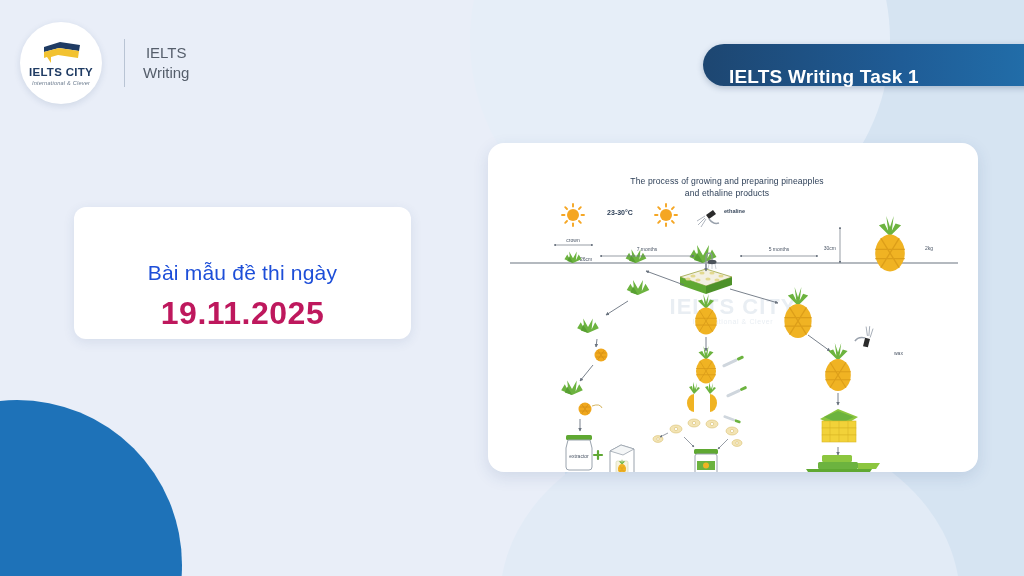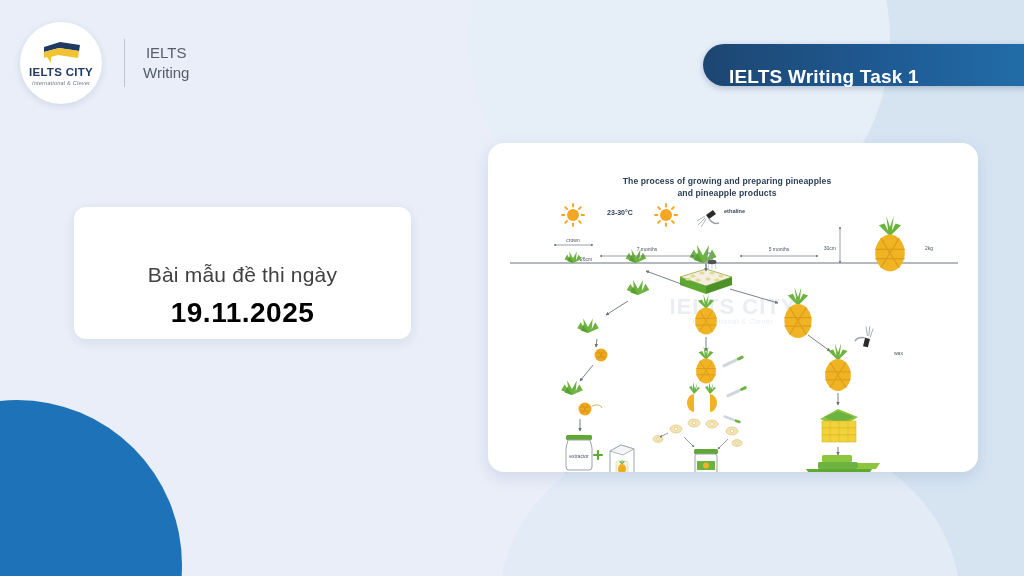--- a/index.html
+++ b/index.html
@@ -59,33 +59,33 @@
   }
 
   
   .date-card{
     position:absolute;left:74px;top:207px;width:337px;height:132px;
     background:#ffffff;border-radius:12px;
     box-shadow:0 3px 12px rgba(40,70,120,.10);
     display:flex;flex-direction:column;align-items:center;justify-content:center;
     z-index:5;
   }
-  .date-label{font-size:21px;color:#404040;letter-spacing:.2px;margin-top:46px;}
-  .date-value{font-size:28px;font-weight:bold;color:#000000;letter-spacing:.5px;margin-top:10px;}
+  .date-label{font-size:21px;color:#1d4ed8;letter-spacing:.2px;margin-top:46px;}
+  .date-value{font-size:32px;font-weight:bold;color:#be185d;letter-spacing:.5px;margin-top:10px;}
 
   
   .diagram-card{
     position:absolute;left:488px;top:143px;width:490px;height:329px;
     background:#ffffff;border-radius:16px;
     box-shadow:0 5px 16px rgba(40,70,120,.13);
     z-index:5;overflow:hidden;
   }
   .diagram-title{
     position:absolute;left:0;right:12px;top:32px;text-align:center;
-    font-size:8.6px;font-weight:bold;color:#2d3f57;line-height:1.45;
+    font-size:8.6px;font-weight:normal;color:#2d3f57;line-height:1.45;
     letter-spacing:.1px;
   }
   .watermark{
     position:absolute;left:50%;top:152px;transform:translateX(-50%);
     font-size:22px;font-weight:bold;color:#e9eef3;letter-spacing:1px;
     text-align:center;line-height:1.05;pointer-events:none;
   }
   .watermark small{display:block;font-size:7px;font-weight:normal;letter-spacing:.6px;}
   .diagram-svg{position:absolute;left:0;top:0;width:490px;height:329px;}
   .dg-label{font-family:"Liberation Sans",sans-serif;font-size:5.6px;fill:#3b4a5e;font-weight:bold;}
@@ -123,21 +123,21 @@
   </div>
 
   <div class="date-card">
     <div class="date-label">Bài mẫu đề thi ngày</div>
     <div class="date-value">19.11.2025</div>
   </div>
 
   <div class="diagram-card">
     <div class="diagram-title">
       <div>The process of growing and preparing pineapples</div>
-      <div>and pineapple products</div>
+      <div>and ethaline products</div>
     </div>
 
     <div class="watermark">
       <span>IELTS CITY</span>
       <small>International &amp; Clever</small>
     </div>
 
     <svg class="diagram-svg" viewBox="0 0 490 329">
       <defs>
         <marker id="ah" markerWidth="5" markerHeight="5" refX="4" refY="2.5" orient="auto">

